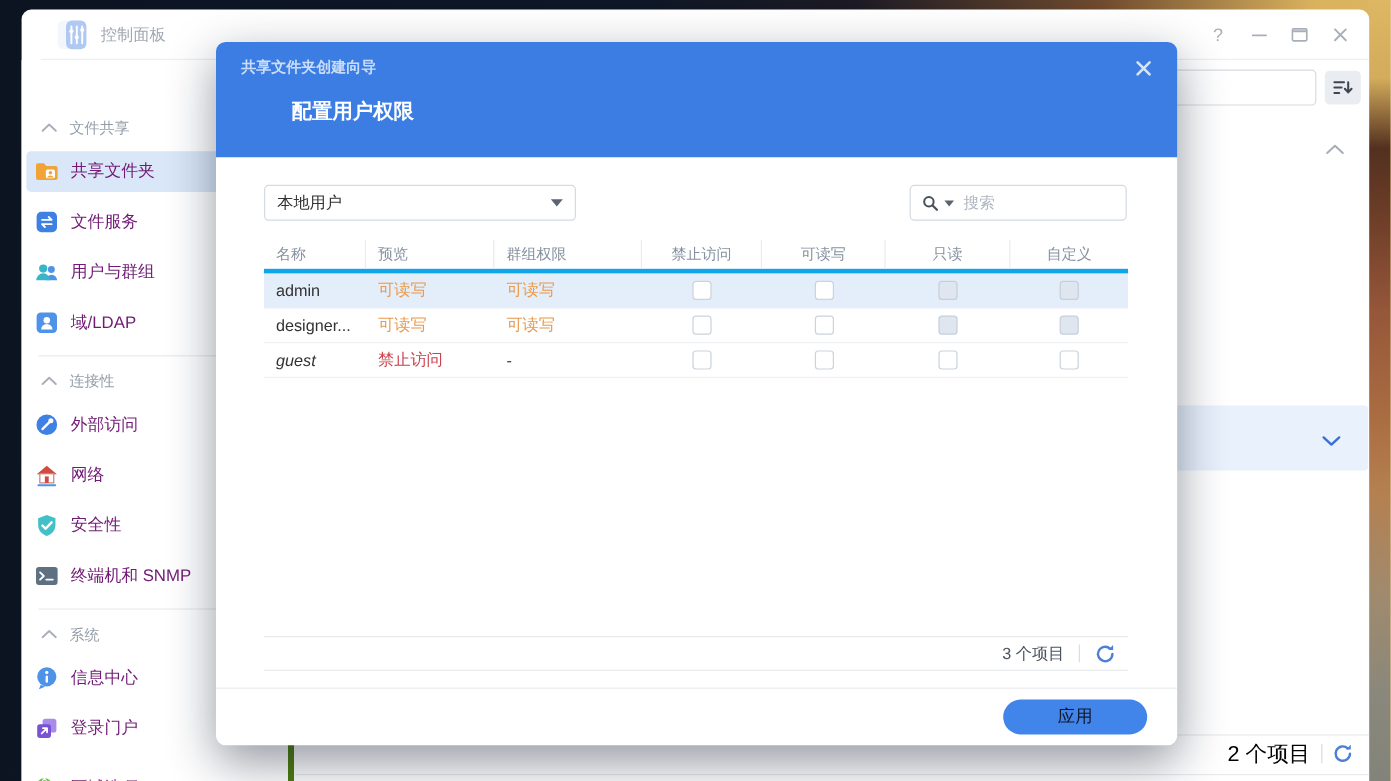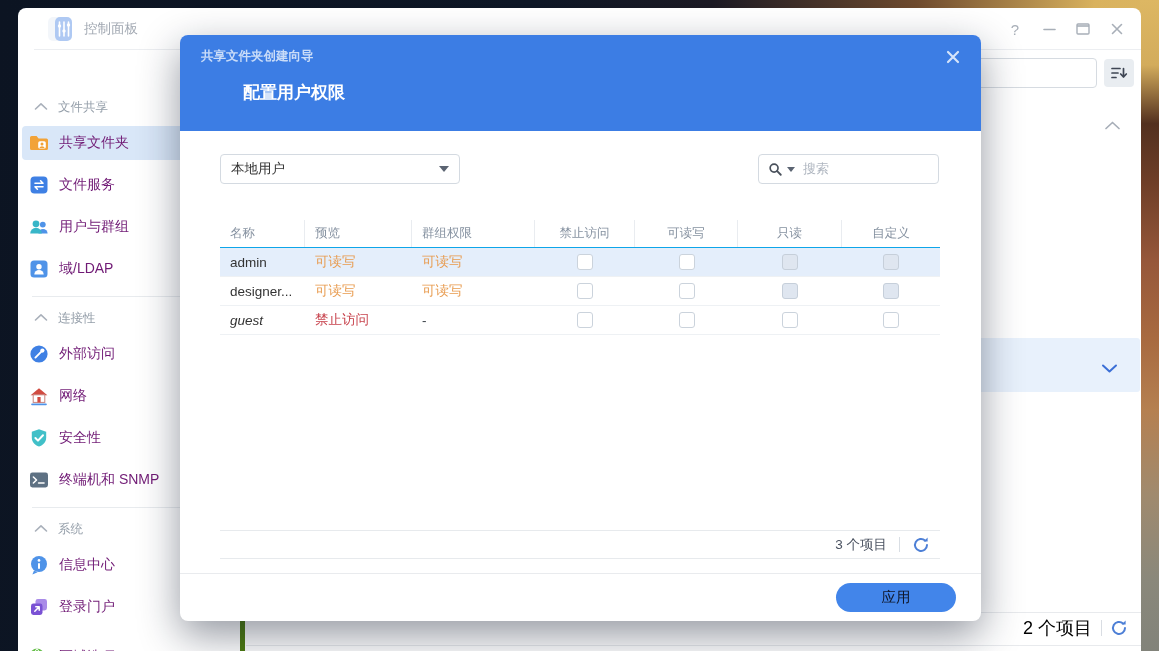--- a/index.html
+++ b/index.html
@@ -45,28 +45,28 @@
   .bg-vdiv { position:absolute; left:1101px; top:620px; width:1px; height:16px; background:#d9dde3; }
   .bg-refresh { position:absolute; left:1110px; top:619px; width:18px; height:18px; cursor:pointer; }
 
   
   .modal { position:absolute; left:180px; top:35px; width:801px; height:586px; background:#fff; border-radius:8px; box-shadow:0 14px 40px rgba(15,25,45,.45); z-index:10; }
   .m-head { position:absolute; left:0; top:0; right:0; height:96px; background:#3c7de4; border-radius:8px 8px 0 0; }
   .wiz-title { position:absolute; left:21px; top:13px; font-size:12.5px; font-weight:bold; color:#c9dcf8; }
   .m-close { position:absolute; right:16px; top:10px; width:24px; height:24px; display:flex; align-items:center; justify-content:center; color:#d5e4fa; font-size:17px; cursor:pointer; }
   .step-title { position:absolute; left:39px; top:46px; font-size:17px; font-weight:bold; color:#ffffff;padding-left:24px; }
 
-  .m-dd { position:absolute; left:40px; top:119px; width:240px; height:30px; border:1px solid #d4dae1; border-radius:4px; display:flex; align-items:center; padding:0 10px; cursor:pointer; }
+  .m-dd { position:absolute; left:40px; top:119px; width:260px; height:30px; border:1px solid #d4dae1; border-radius:4px; display:flex; align-items:center; padding:0 10px; cursor:pointer; }
   .m-dd .val { flex:1; font-size:13.5px; color:#333; }
   .caret { width:0; height:0; border-left:5px solid transparent; border-right:5px solid transparent; border-top:6px solid #5b6472; }
   .m-search { position:absolute; left:578px; top:119px; width:181px; height:30px; border:1px solid #d4dae1; border-radius:4px; display:flex; align-items:center; padding-left:9px; gap:4px; }
   .mini-caret { width:0; height:0; border-left:4px solid transparent; border-right:4px solid transparent; border-top:5px solid #5b6472; margin-right:4px; }
 
   .m-table { position:absolute; left:40px; top:165px; width:720px; }
-  .t-head { display:flex; height:28px; border-bottom:1px solid #0ea5e9;margin-top:20px; }
+  .t-head { display:flex; height:28px; border-bottom:4px solid #0ea5e9; }
   .t-head .hc { font-size:12.5px; color:#8591a0; display:flex; align-items:center; border-right:1px solid #e9ecf0; }
   .t-head .hc:last-child { border-right:none; }
   .hc.left { padding-left:10px; }
   .hc.center, .cell.center { justify-content:center; }
   .t-row { display:flex; height:29px; border-bottom:1px solid #eef1f4; cursor:pointer; }
   .t-row.sel { background:#e4eefb; }
   .cell { display:flex; align-items:center; font-size:13.5px; color:#333; }
   .cell.left { padding-left:10px; }
   .cell.rw { color:#e89b4e; }
   .cell.denied { color:#c8444e; }

